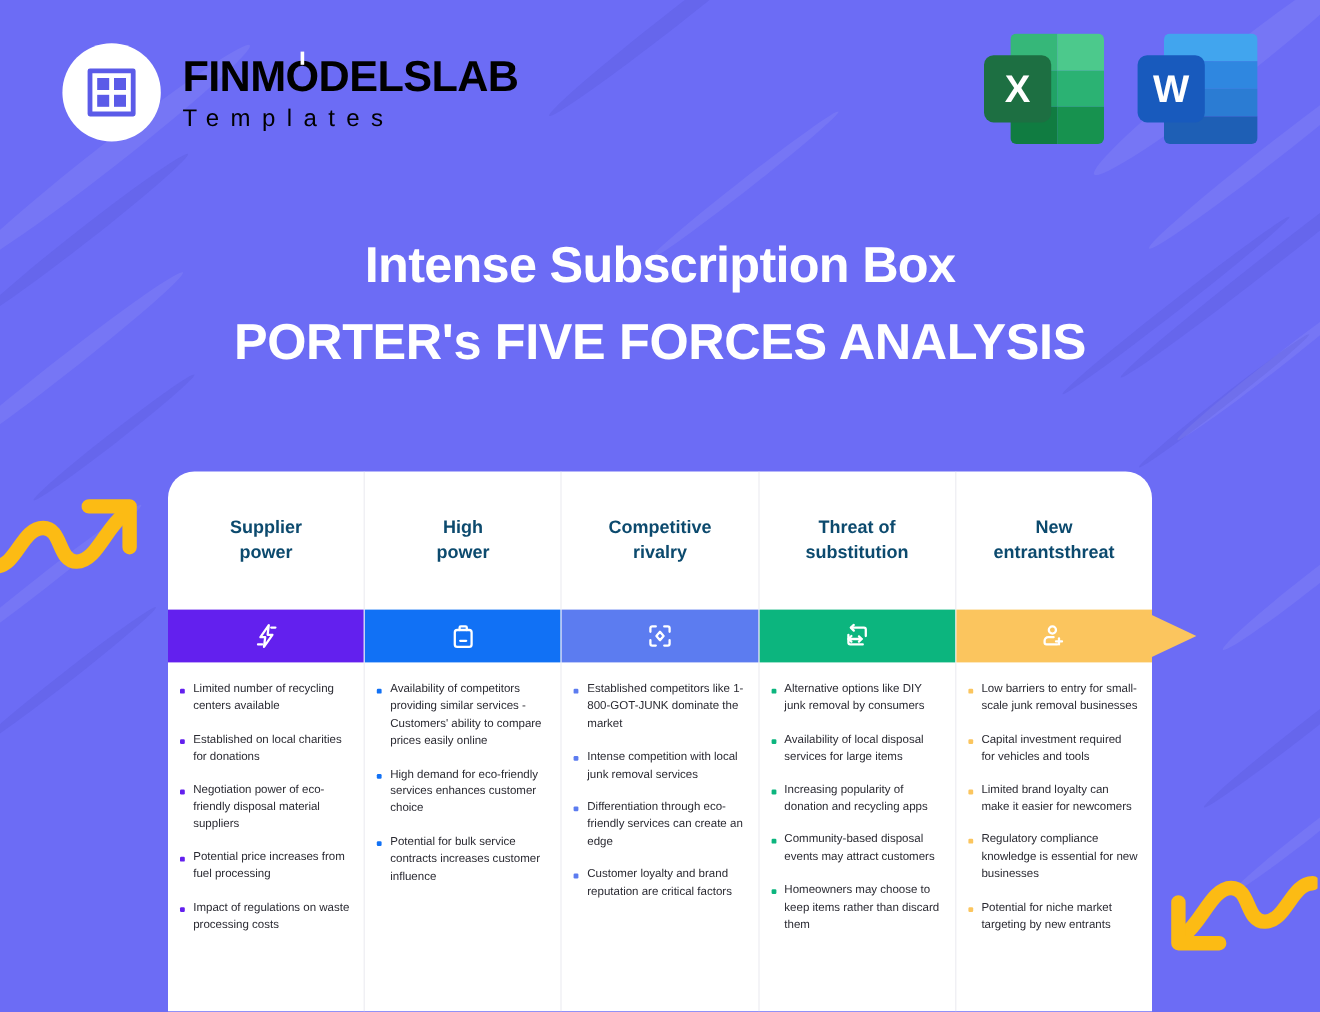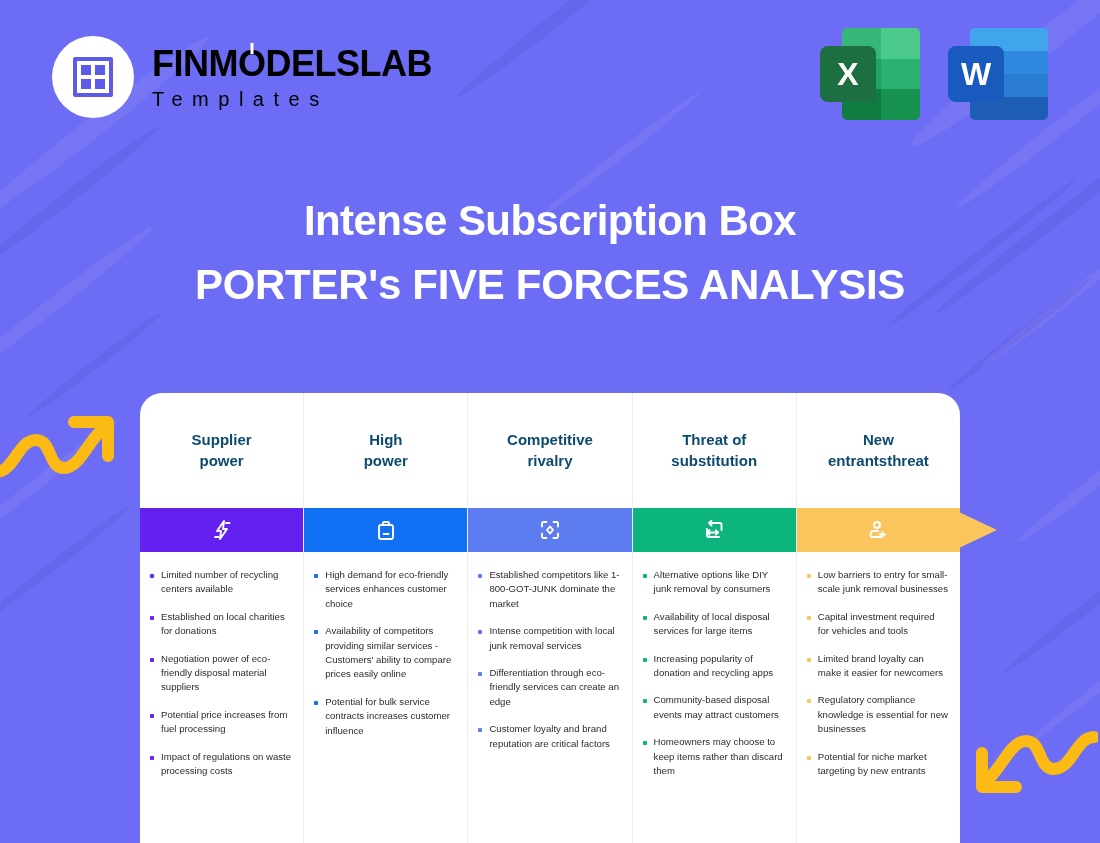--- a/index.html
+++ b/index.html
@@ -385,25 +385,25 @@
       <div class="col-icon" style="background:#1171F5">
         <svg width="24" height="24" viewBox="0 0 24 24" fill="none" stroke="#fff" stroke-width="1.9" stroke-linecap="round" stroke-linejoin="round">
           <rect x="5" y="7" width="14" height="14" rx="2"></rect>
           <path d="M9 7 V5 a1 1 0 0 1 1-1 h4 a1 1 0 0 1 1 1 v2"></path>
           <path d="M9.5 16 h5"></path>
         </svg>
       </div>
       <div class="col-body">
         <div class="bullet">
             <span class="bullet-dot" style="background:#1171F5"></span>
+            <span class="bullet-text">Availability of competitors providing similar services  - Customers' ability to compare prices easily online</span>
+          </div>
+        <div class="bullet">
+            <span class="bullet-dot" style="background:#1171F5"></span>
             <span class="bullet-text">High demand for eco-friendly services enhances customer choice</span>
-          </div>
-        <div class="bullet">
-            <span class="bullet-dot" style="background:#1171F5"></span>
-            <span class="bullet-text">Availability of competitors providing similar services  - Customers' ability to compare prices easily online</span>
           </div>
         <div class="bullet">
             <span class="bullet-dot" style="background:#1171F5"></span>
             <span class="bullet-text">Potential for bulk service contracts increases customer influence</span>
           </div>
       </div>
     </div>
 
     <div class="col">
       <div class="col-head">

